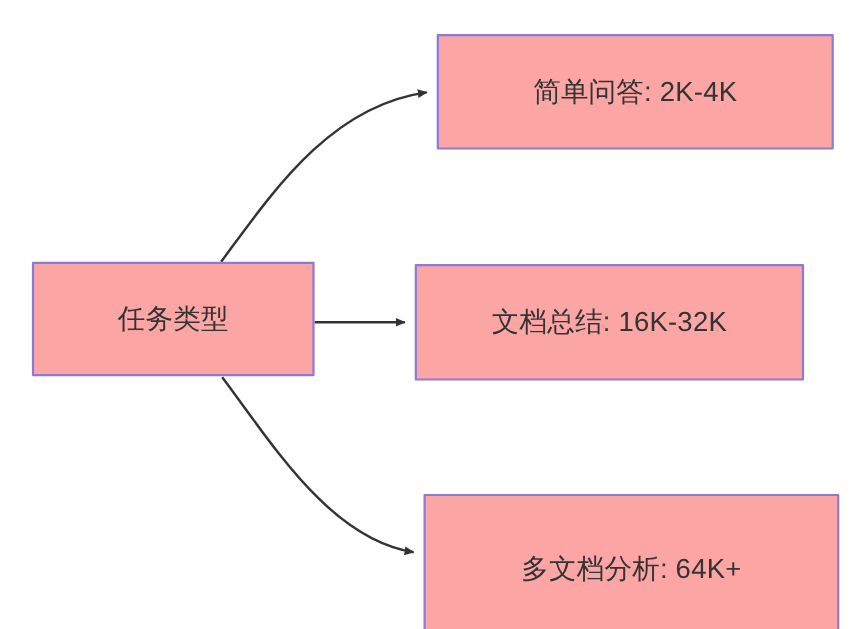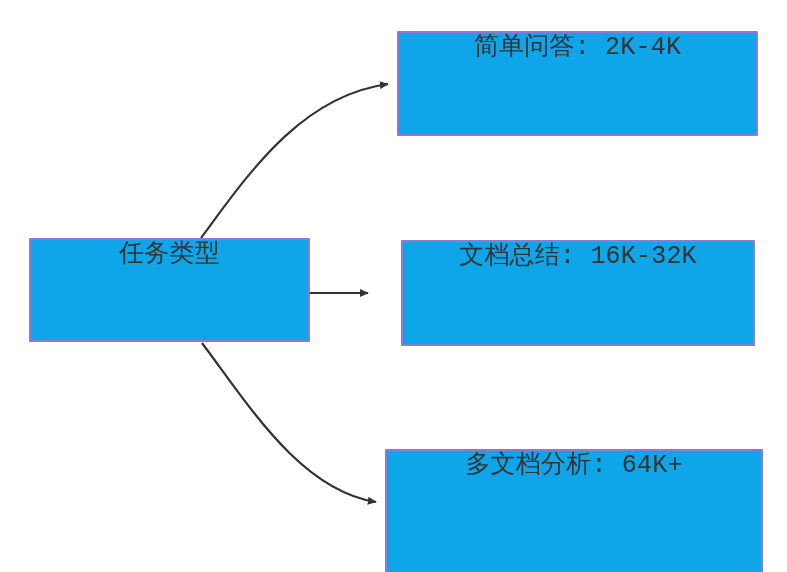--- a/index.html
+++ b/index.html
@@ -19,54 +19,52 @@
     position: absolute;
     left: 0;
     top: 0;
     width: 787px;
     height: 572px;
     pointer-events: none;
   }
   .node {
     position: absolute;
     box-sizing: border-box;
-    background: #0ea5e9;
+    background: #fca5a5;
     border: 2px solid #8b7ad8;
     display: flex;
-    align-items: flex-start;
+    align-items: center;
     justify-content: center;
     border-radius: 1px;
-    font-family: Liberation Mono, monospace;
   }
   .node-label {
     color: #333333;
     font-size: 25px;
     line-height: 1.2;
     letter-spacing: 0.2px;
     white-space: nowrap;
     text-align: center;
   }
   #node-root {
     left: 29px;
     top: 238px;
-    width: 281px;
+    width: 257px;
     height: 104px;
   }
   #node-simple-qa {
     left: 397px;
     top: 31px;
     width: 361px;
     height: 105px;
   }
   #node-doc-summary {
     left: 377px;
     top: 240px;
     width: 354px;
     height: 106px;
-    margin-left: 24px;
   }
   #node-multi-doc {
     left: 385px;
     top: 449px;
     width: 378px;
     height: 136px;
   }
 </style>
 </head>
 <body>

